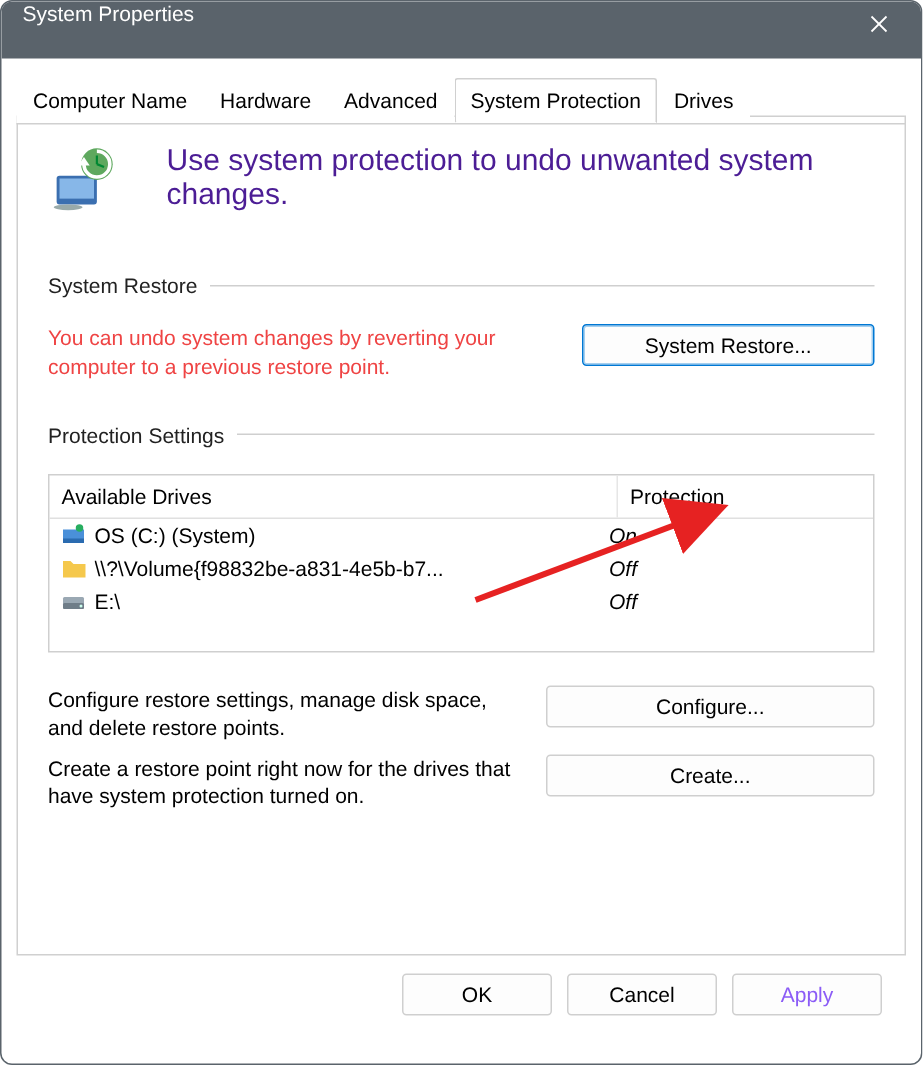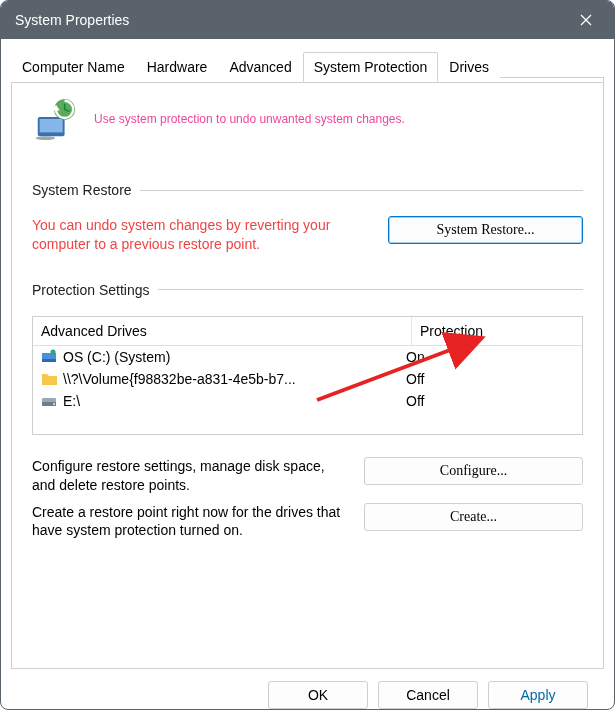--- a/index.html
+++ b/index.html
@@ -19,21 +19,21 @@
     border-radius: 8px;
     overflow: hidden;
     display: flex;
     flex-direction: column;
   }
   .titlebar {
     height: 38px;
     background: #5a636b;
     color: #fff;
     display: flex;
-    align-items: center;
+    align-items: flex-start;
     padding: 0 6px 0 14px;
     font-size: 14px;
     font-weight: 400;
   }
   .titlebar-title { flex: 1; }
   .titlebar-close {
     width: 44px;
     height: 30px;
     display: flex;
     align-items: center;
@@ -82,21 +82,21 @@
     position: relative;
     margin-top: -1px;
   }
   .info-row {
     display: flex;
     align-items: center;
     gap: 16px;
     margin-bottom: 40px;
   }
   .info-icon { width: 46px; height: 46px; flex-shrink: 0; }
-  .info-text { font-size: 12px; color: #ec4899; }
+  .info-text { font-size: 20px; color: #4c1d95; margin-left: 17px; }
   .groupbox {
     margin-bottom: 28px;
   }
   .group-title {
     font-size: 14px;
     color: #222;
     position: relative;
     display: flex;
     align-items: center;
     margin-bottom: 18px;
@@ -119,21 +119,21 @@
     color: #ef4444;
   }
   .btn {
     background: #fdfdfd;
     border: 1px solid #cfcfcf;
     border-radius: 3px;
     font-size: 14px;
     color: #000;
     padding: 5px 0;
     cursor: pointer;
-    font-family: Liberation Serif, serif;
+    font-family: Liberation Sans, sans-serif;
     text-align: center;
   }
   .btn-wide { width: 219px; }
   .btn-restore {
     width: 195px;
     border: 1px solid #0078d4;
     box-shadow: 0 0 0 1px rgba(0,120,212,0.35) inset;
   }
   .drives-table {
     border: 1px solid #cfcfcf;
@@ -154,50 +154,50 @@
   .dh-drive { flex: 1; }
   .dh-prot { width: 170px; }
   .drive-row {
     display: flex;
     align-items: center;
     padding: 3px 8px;
     font-size: 14px;
   }
   .dr-icon { width: 18px; height: 16px; margin-right: 4px; flex-shrink:0; display:flex; align-items:center; justify-content:center; }
   .dr-name { flex: 1; white-space: nowrap; overflow: hidden; text-overflow: ellipsis; }
-  .dr-prot { width: 170px; padding-left: 2px; }
+  .dr-prot { width: 170px; padding-left: 2px; font-style: italic; }
   .action-row {
     display: flex;
     align-items: flex-start;
     gap: 18px;
     margin-bottom: 8px;
   }
   .action-text {
     flex: 1;
     font-size: 14px;
     line-height: 1.35;
   }
   .dialog-buttons {
     display: flex;
     justify-content: flex-end;
     gap: 10px;
-    padding: 12px 16px 0 0;
+    padding: 12px 16px 32px 0;
     border-top: 0;
   }
   .dlg-btn {
     width: 100px;
     padding: 5px 0;
     font-size: 14px;
     border: 1px solid #cfcfcf;
     border-radius: 3px;
     background: #fdfdfd;
     cursor: pointer;
     font-family: inherit;
   }
-  .dlg-btn.disabled { color: #0369a1; cursor: default; }
+  .dlg-btn.disabled { color: #8b5cf6; cursor: default; }
   .red-arrow {
     position: absolute;
     left: 295px;
     top: 252px;
     pointer-events: none;
   }
 </style>
 </head>
 <body>
 
@@ -251,21 +251,21 @@
       </div>
 
       <div class="groupbox">
         <div class="group-title">
           <span>Protection Settings</span>
           <span class="line"></span>
         </div>
 
         <div class="drives-table">
           <div class="drives-header">
-            <div class="dh-col dh-drive">Advanced Drives</div>
+            <div class="dh-col dh-drive">Available Drives</div>
             <div class="dh-col dh-prot">Protection</div>
           </div>
 
           <div class="drive-row">
             <span class="dr-icon">
               <svg viewBox="0 0 18 16">
                   <rect x="1" y="4" width="14" height="9" fill="#4a90d9"></rect>
                   <rect x="1" y="10" width="14" height="3" fill="#2a6bb0"></rect>
                   <circle cx="12" cy="3" r="2.5" fill="#27ae60"></circle>
                 </svg>

